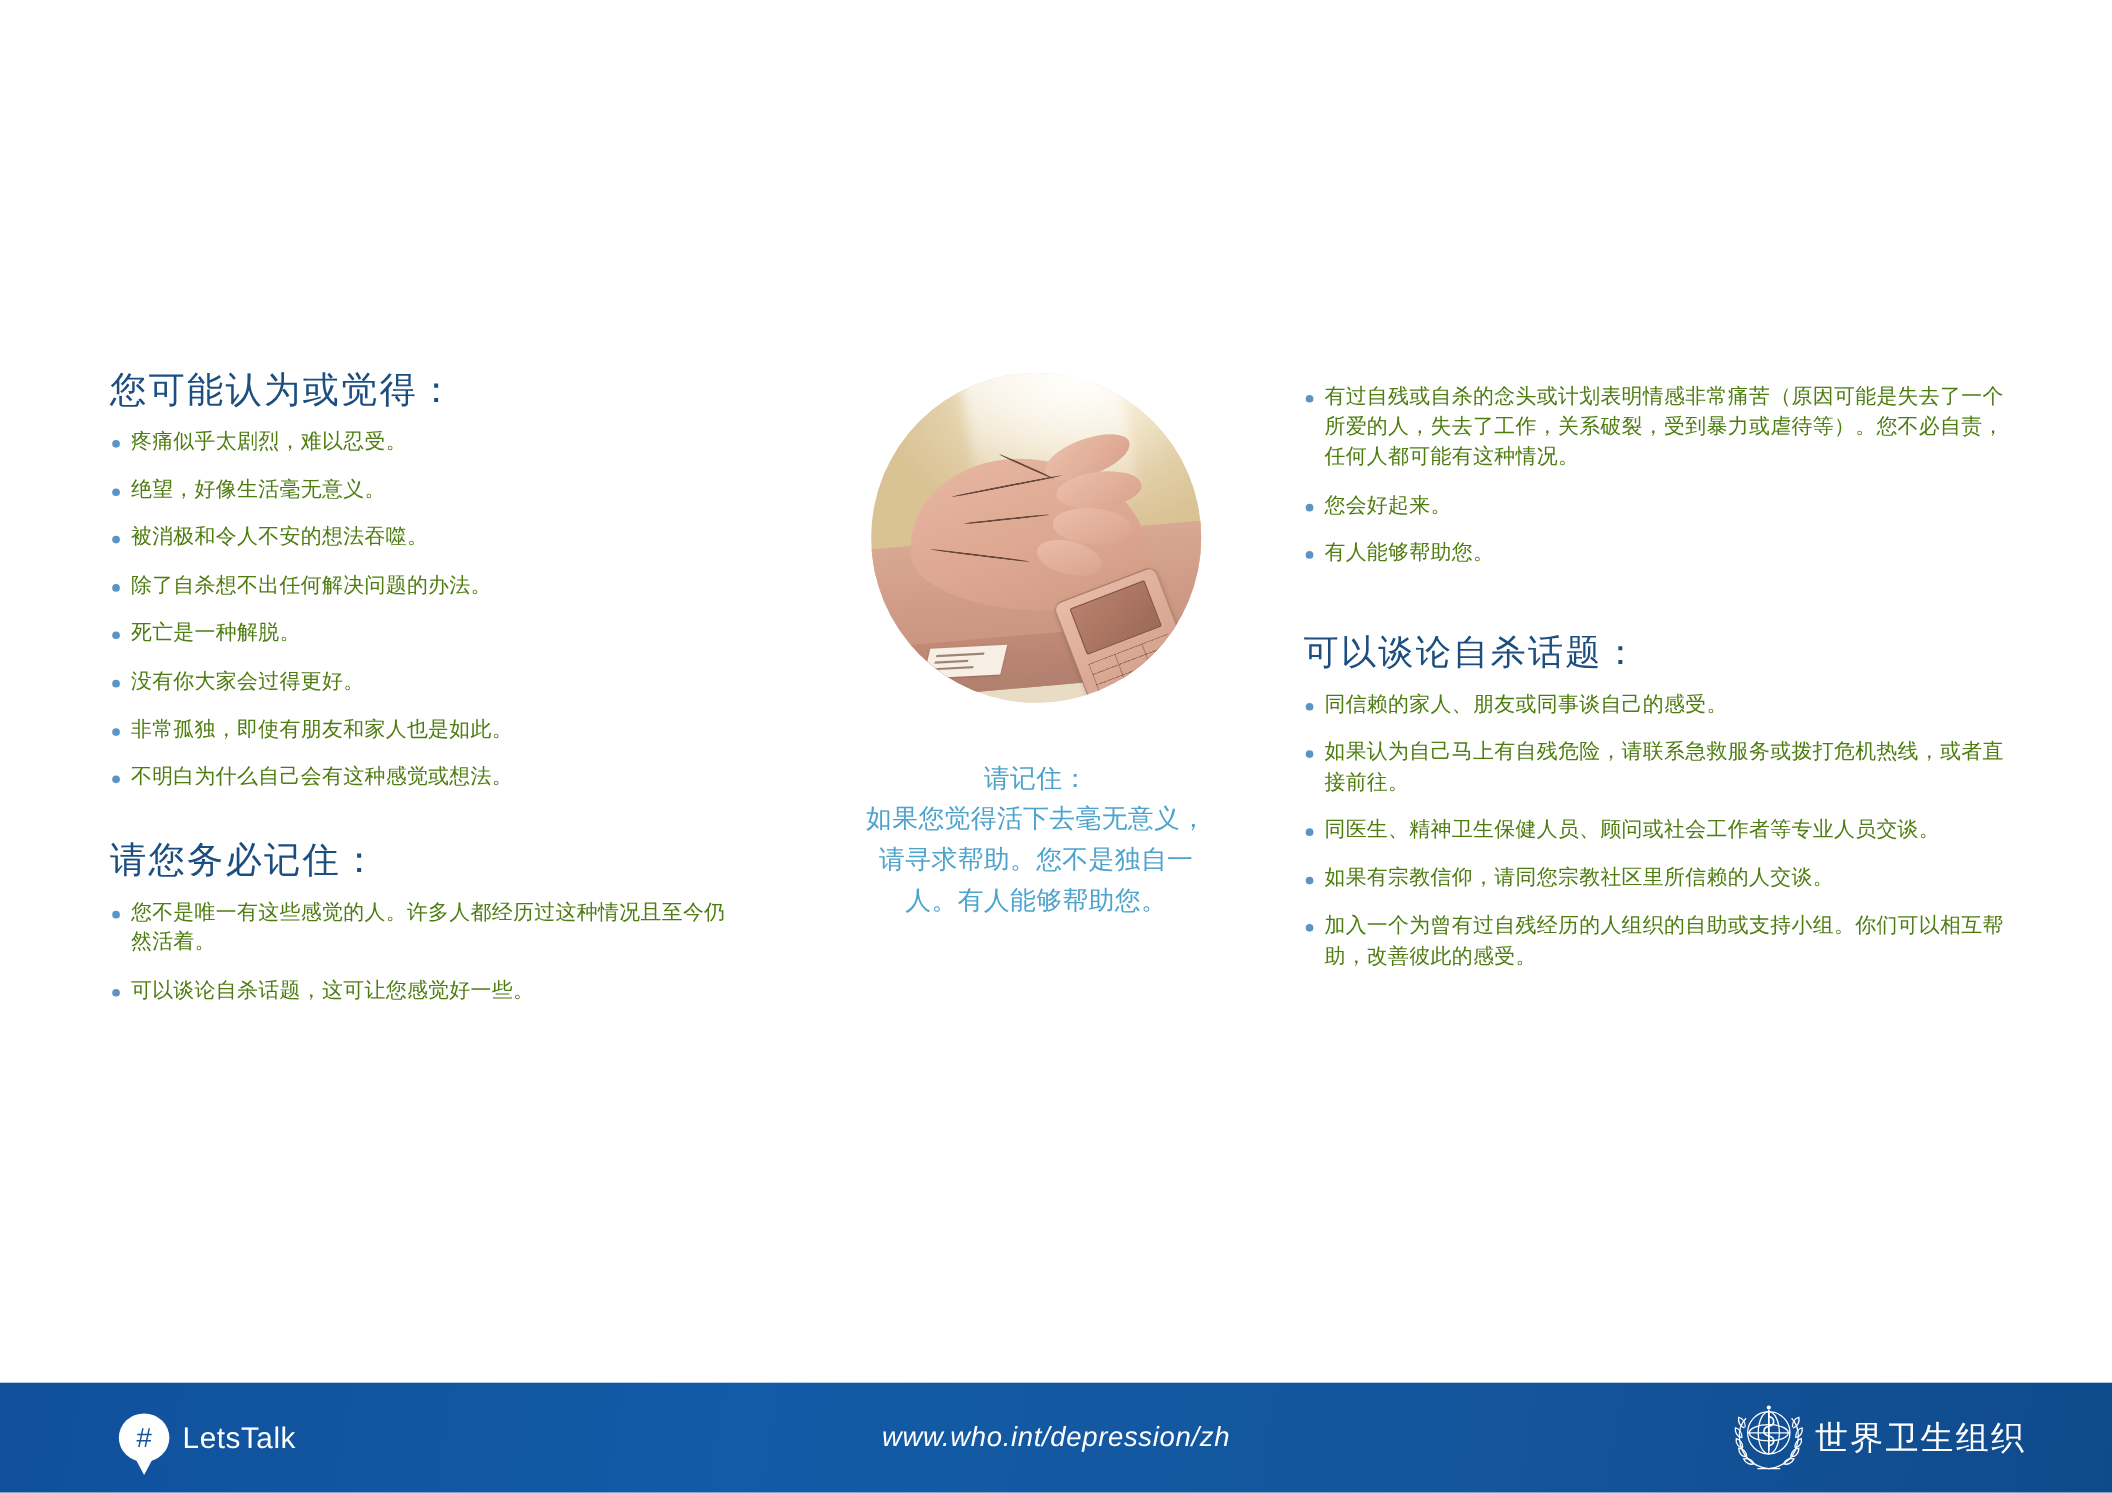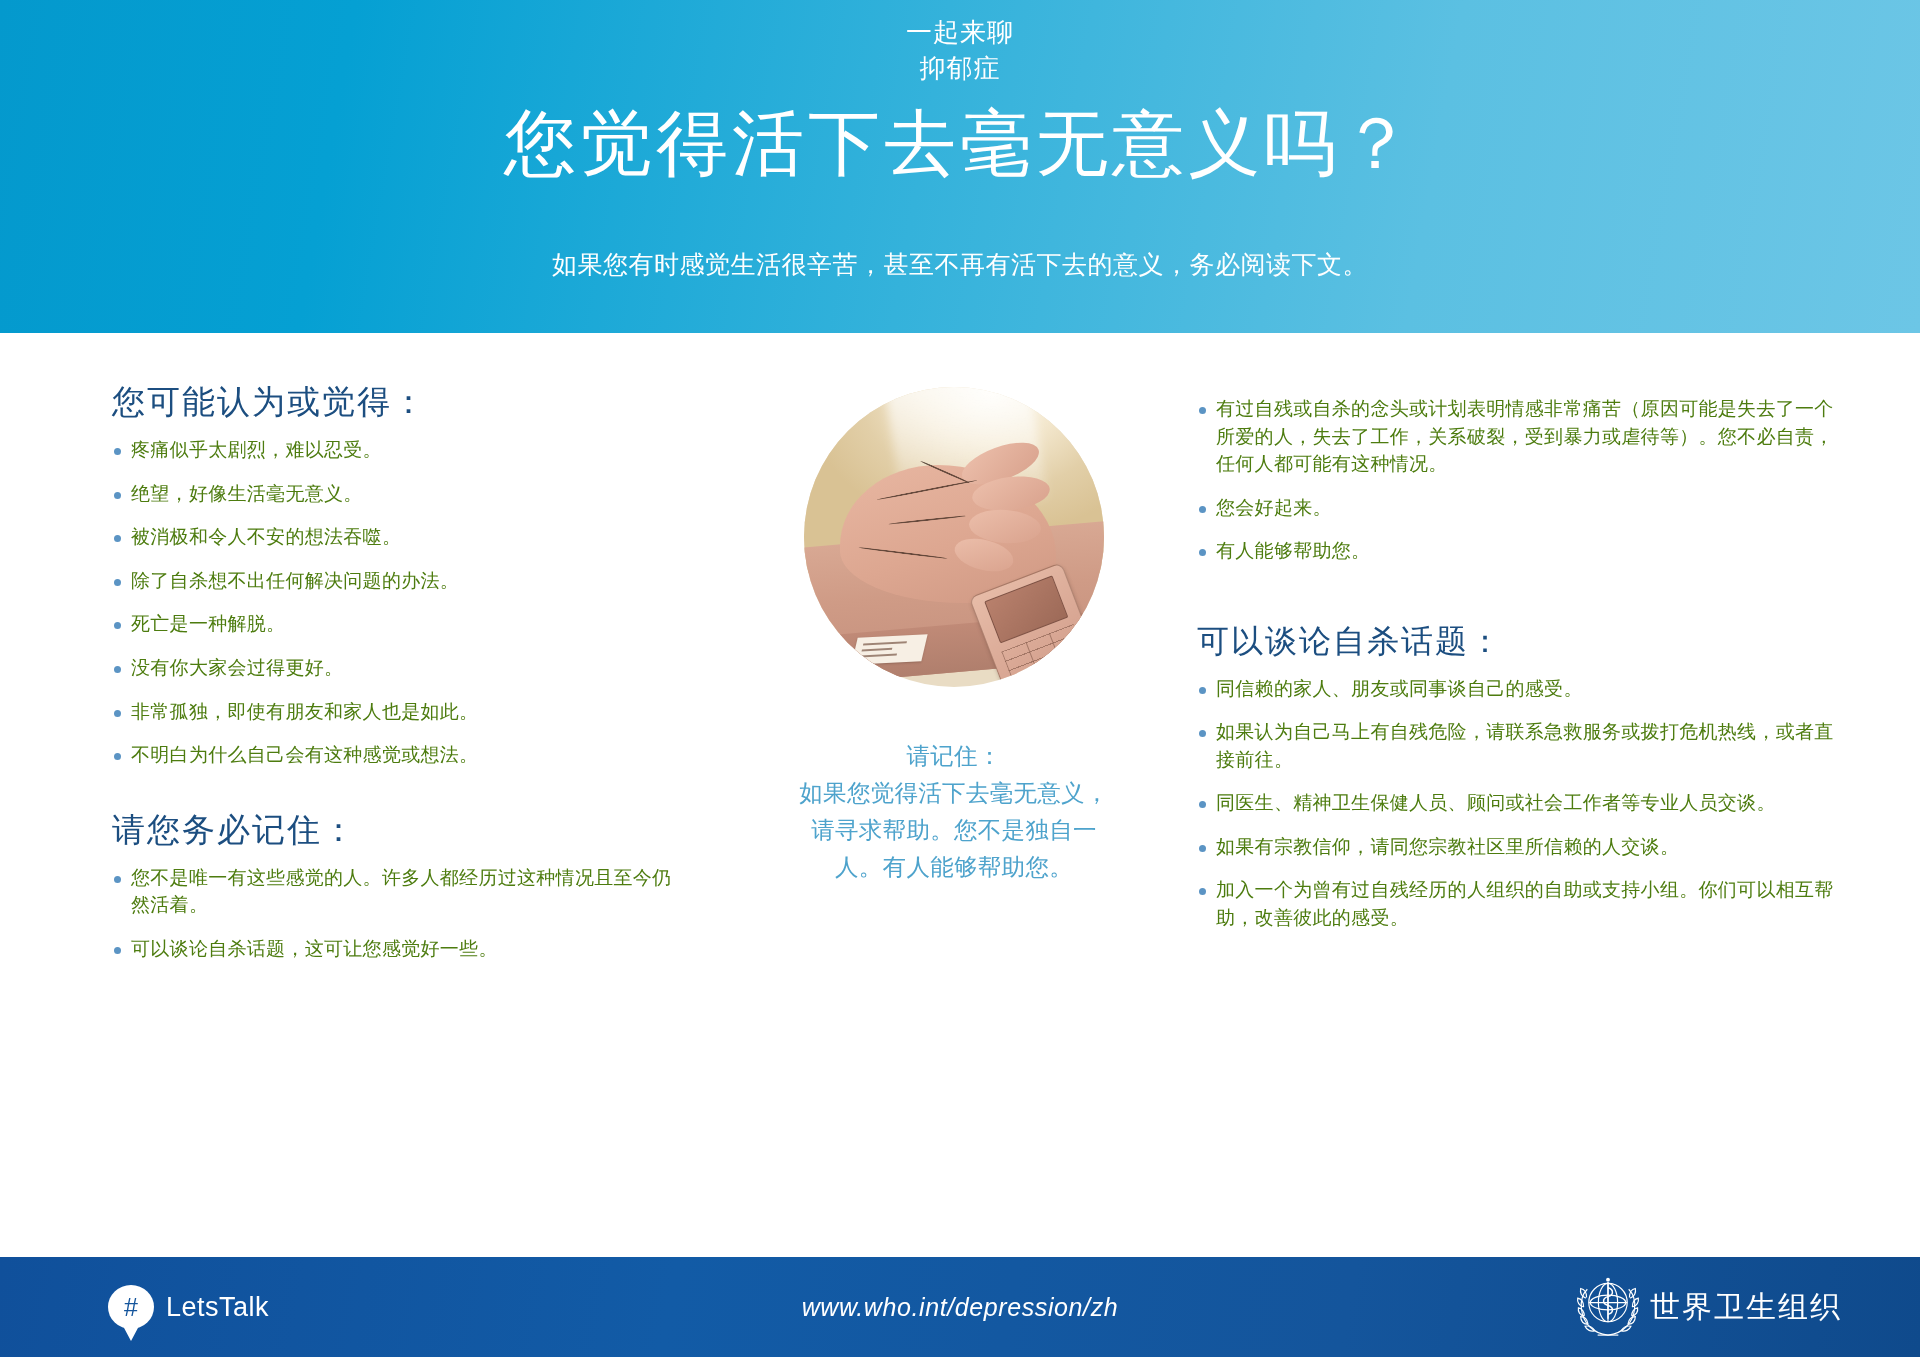--- a/index.html
+++ b/index.html
@@ -63,24 +63,23 @@
     color: #ffffff;
     font-size: 25px;
     font-weight: 400;
     letter-spacing: 0.5px;
     white-space: nowrap;
   }
 
   
   .body-area {
     position: absolute;
-    left: 12px; top: 333px;
+    left: 0; top: 333px;
     width: 1520px;
     height: 924px;
-    margin-top: 48px;
   }
 
   .col-heading {
     color: #1c4e80;
     font-size: 33px;
     font-weight: 400;
     letter-spacing: 2px;
     line-height: 1.25;
   }
 
@@ -330,26 +329,20 @@
     color: #ffffff;
     font-size: 30px;
     letter-spacing: 2px;
   }
 </style>
 </head>
 <body>
 
 <div class="poster">
 
-  <div class="header">
-    <div class="campaign-line l1">一起来聊</div>
-    <div class="campaign-line l2">抑郁症</div>
-    <div class="main-headline">您觉得活下去毫无意义吗？</div>
-    <div class="sub-headline">如果您有时感觉生活很辛苦，甚至不再有活下去的意义，务必阅读下文。</div>
-  </div>
 
   <div class="body-area">
 
     <div class="col-left">
 
       <div class="block-1">
         <div class="col-heading">您可能认为或觉得：</div>
         <ul class="bullets">
           <li>疼痛似乎太剧烈，难以忍受。</li>
           <li>绝望，好像生活毫无意义。</li>

